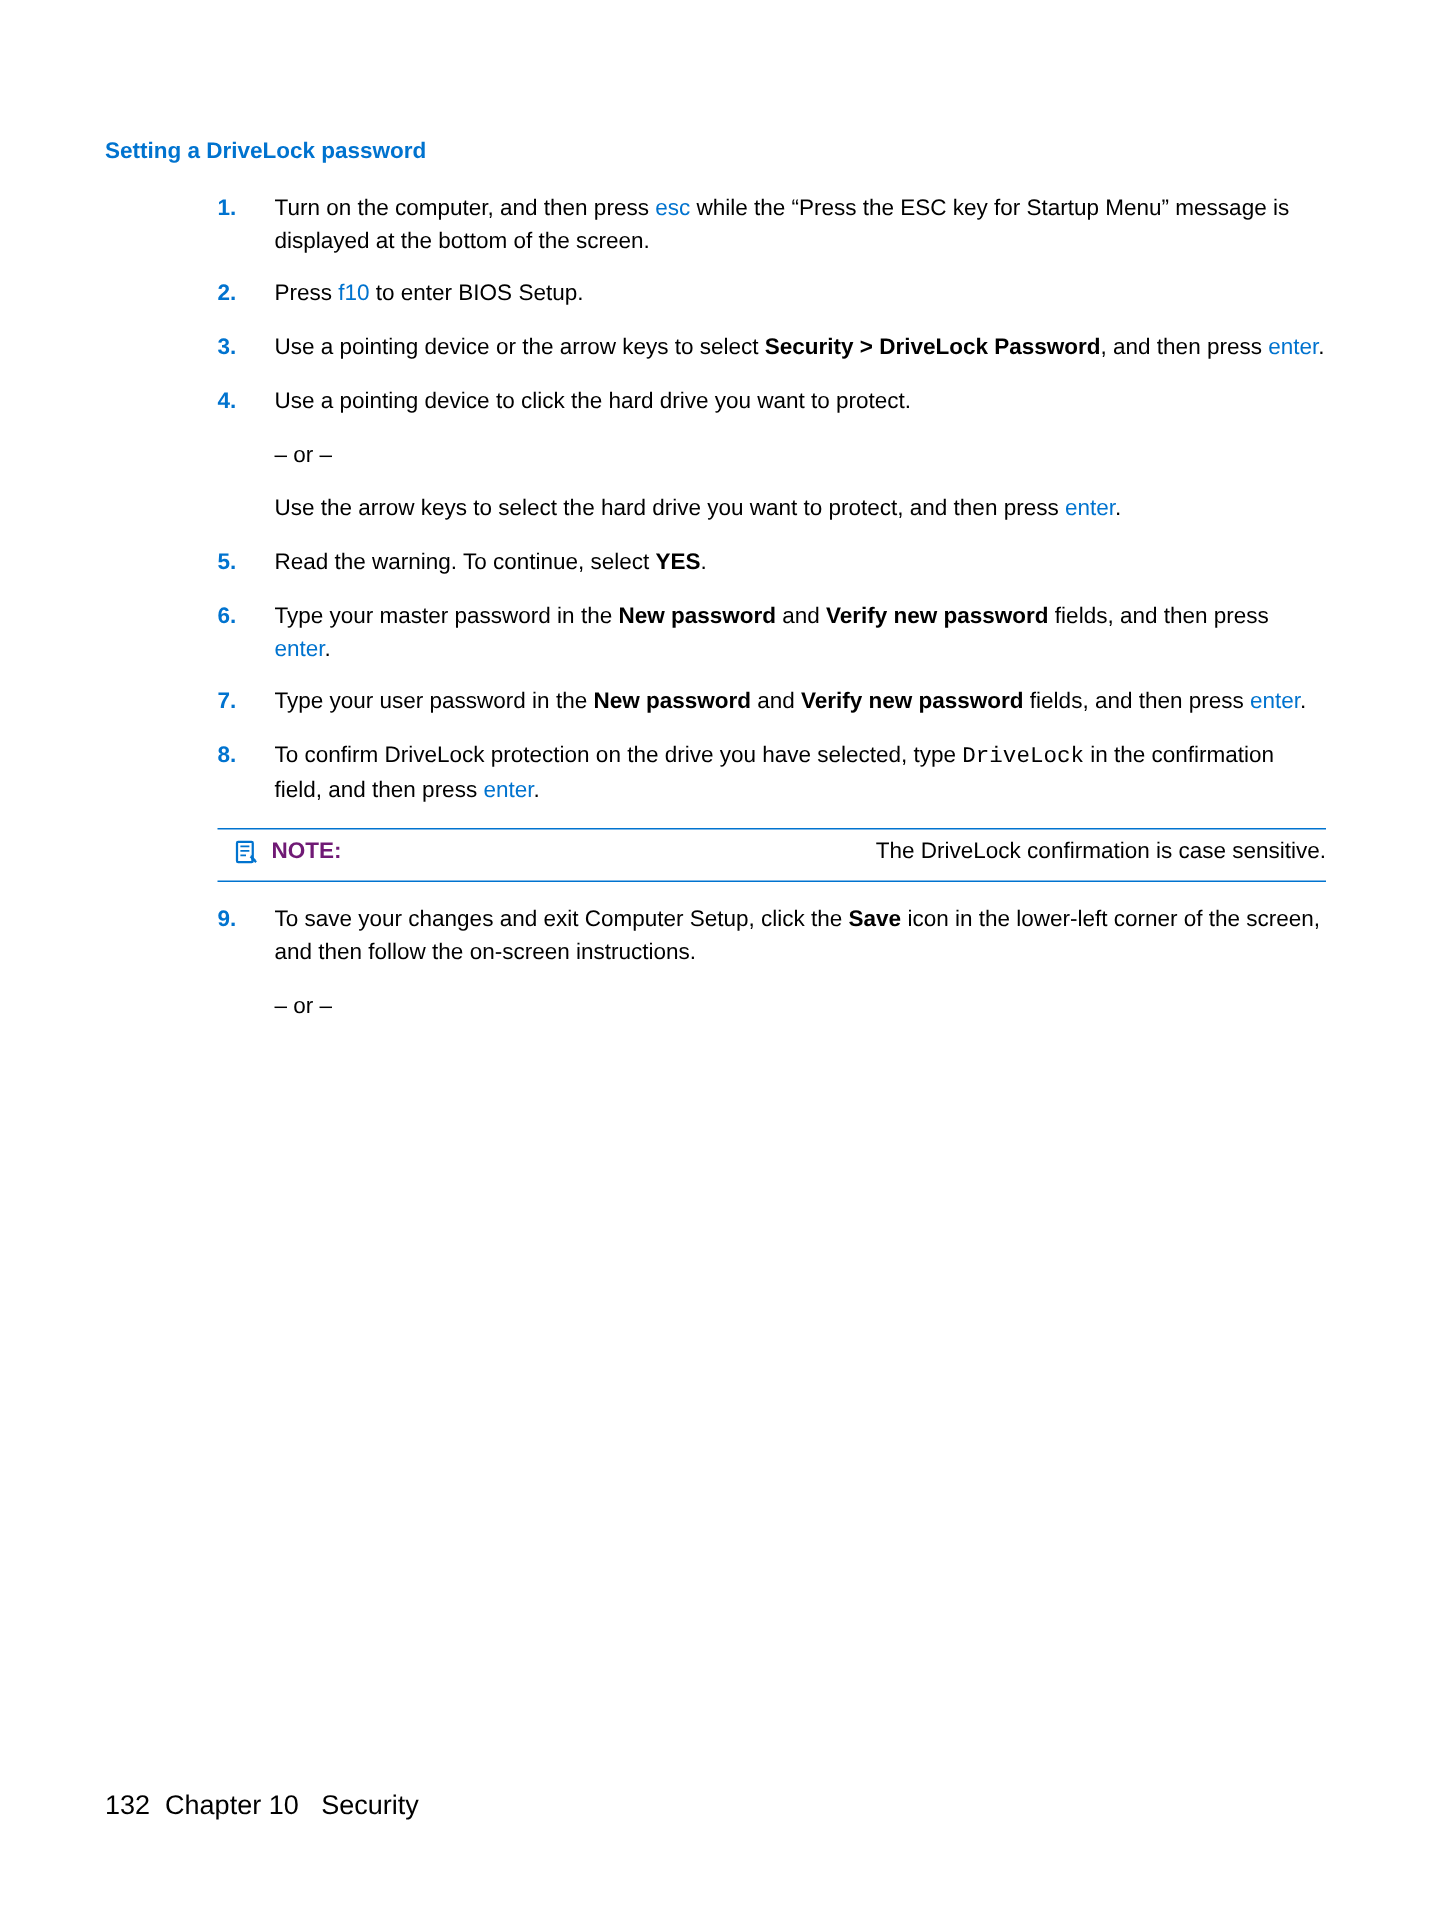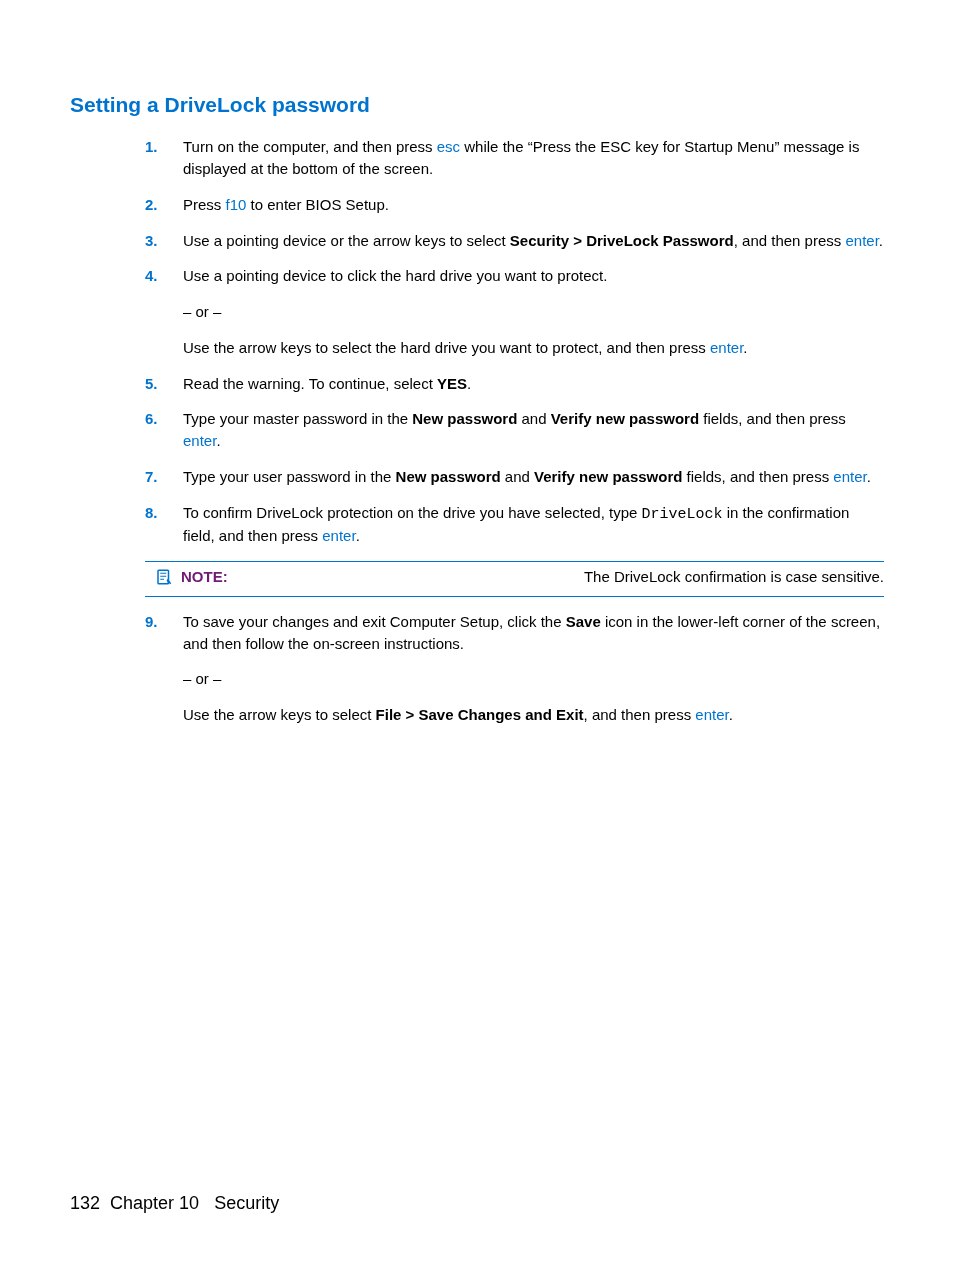--- a/index.html
+++ b/index.html
@@ -12,21 +12,21 @@
     width: 954px;
     height: 1270px;
     position: relative;
     line-height: 1.45;
   }
   .page {
     padding: 90px 70px 0 70px;
   }
   .heading {
     color: #0073cf;
-    font-size: 21px;
+    font-size: 15px;
     font-weight: bold;
     margin-bottom: 16px;
   }
   .intro {
     margin-left: 75px;
     margin-bottom: 16px;
   }
   .olist {
     margin-left: 75px;
   }
@@ -178,21 +178,20 @@
       <span class="note-text">The DriveLock confirmation is case sensitive.</span>
     </div>
   </div>
 
   <div class="olist">
     <div class="item">
       <div class="num">9.</div>
       <div class="body">
         <p><span>To save your changes and exit Computer Setup, click the </span><span class="bold">Save</span><span> icon in the lower-left corner of the screen, and then follow the on-screen instructions.</span></p>
         <p>– or –</p>
-        <p><span>Use the arrow keys to select </span><span class="bold">File &gt; Save Changes and Exit</span><span>, and then press </span><span class="key">enter</span><span>.</span></p>
       </div>
     </div>
   </div>
 
 </div>
 
 <div class="footer">
   <span>132</span>&nbsp;&nbsp;<span>Chapter 10&nbsp;&nbsp;&nbsp;Security</span>
 </div>
 

